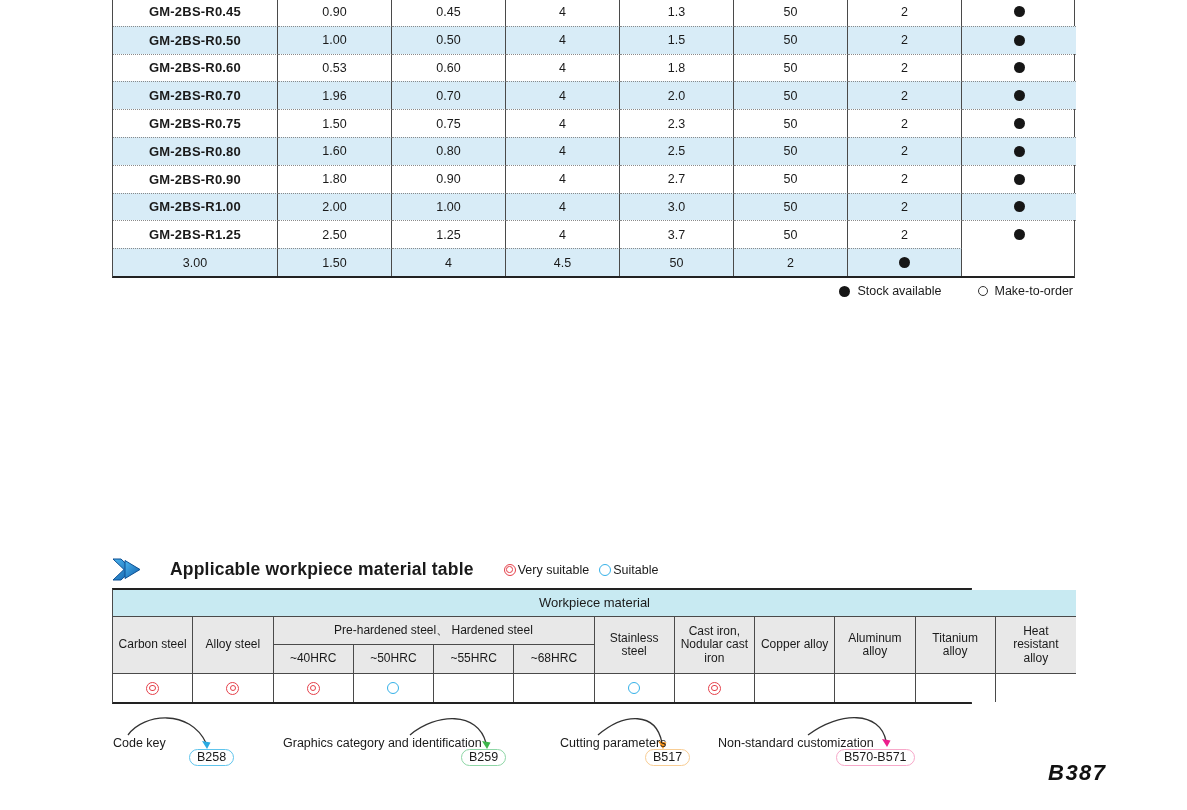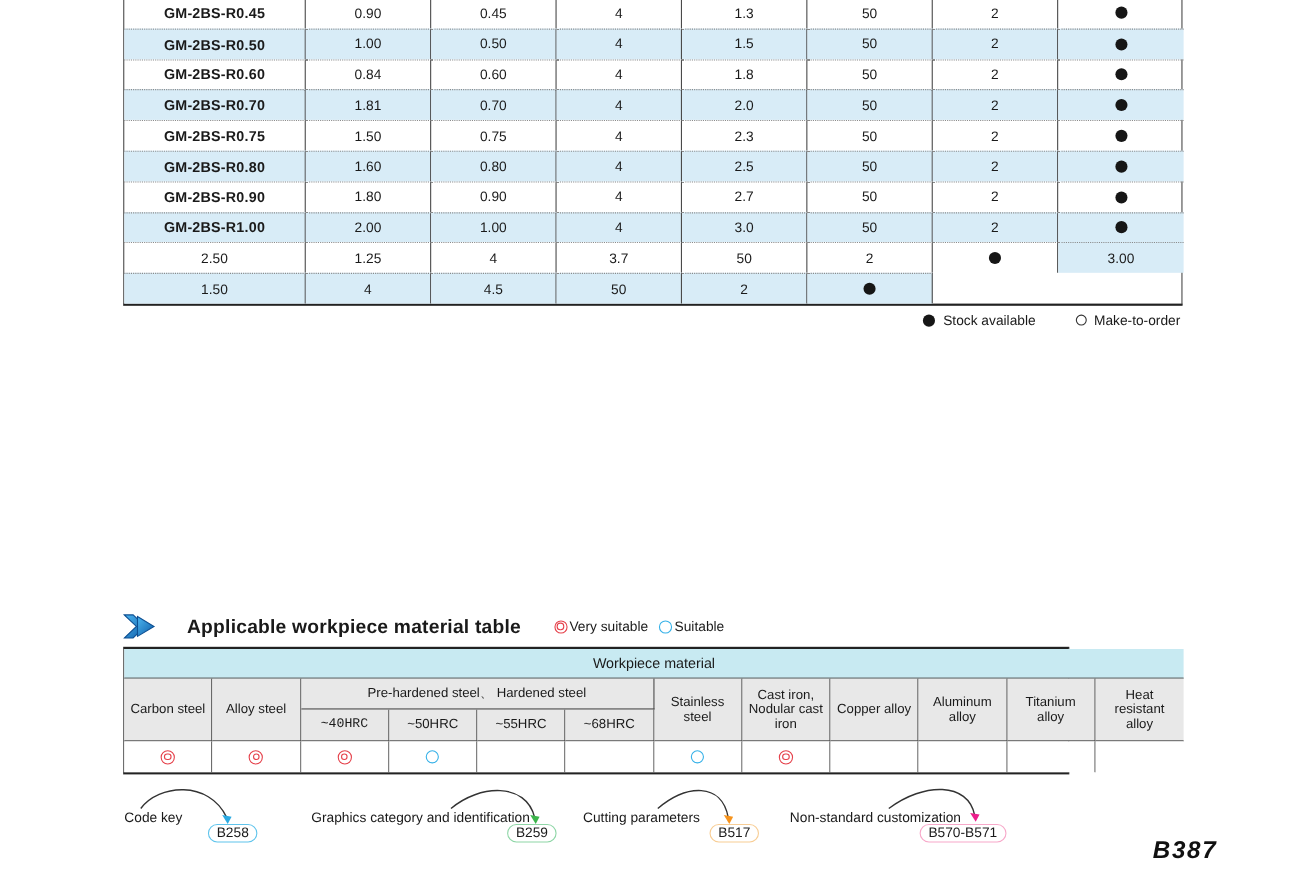--- a/index.html
+++ b/index.html
@@ -84,31 +84,31 @@
       <div class="spec-cell rsep alt">1.00</div>
       <div class="spec-cell rsep alt">0.50</div>
       <div class="spec-cell rsep alt">4</div>
       <div class="spec-cell rsep alt">1.5</div>
       <div class="spec-cell rsep alt">50</div>
       <div class="spec-cell rsep alt">2</div>
       <div class="spec-cell rsep alt">
         <span class="dot-filled"></span>
       </div>
       <div class="spec-cell model rsep">GM-2BS-R0.60</div>
-      <div class="spec-cell rsep">0.84</div>
+      <div class="spec-cell rsep">0.53</div>
       <div class="spec-cell rsep">0.60</div>
       <div class="spec-cell rsep">4</div>
       <div class="spec-cell rsep">1.8</div>
       <div class="spec-cell rsep">50</div>
       <div class="spec-cell rsep">2</div>
       <div class="spec-cell rsep">
         <span class="dot-filled"></span>
       </div>
       <div class="spec-cell model rsep alt">GM-2BS-R0.70</div>
-      <div class="spec-cell rsep alt">1.81</div>
+      <div class="spec-cell rsep alt">1.96</div>
       <div class="spec-cell rsep alt">0.70</div>
       <div class="spec-cell rsep alt">4</div>
       <div class="spec-cell rsep alt">2.0</div>
       <div class="spec-cell rsep alt">50</div>
       <div class="spec-cell rsep alt">2</div>
       <div class="spec-cell rsep alt">
         <span class="dot-filled"></span>
       </div>
       <div class="spec-cell model rsep">GM-2BS-R0.75</div>
       <div class="spec-cell rsep">1.50</div>
@@ -143,20 +143,21 @@
       <div class="spec-cell model rsep alt">GM-2BS-R1.00</div>
       <div class="spec-cell rsep alt">2.00</div>
       <div class="spec-cell rsep alt">1.00</div>
       <div class="spec-cell rsep alt">4</div>
       <div class="spec-cell rsep alt">3.0</div>
       <div class="spec-cell rsep alt">50</div>
       <div class="spec-cell rsep alt">2</div>
       <div class="spec-cell rsep alt">
         <span class="dot-filled"></span>
       </div>
+      <div class="spec-cell model rsep">GM-2BS-R1.25</div>
       <div class="spec-cell rsep">2.50</div>
       <div class="spec-cell rsep">1.25</div>
       <div class="spec-cell rsep">4</div>
       <div class="spec-cell rsep">3.7</div>
       <div class="spec-cell rsep">50</div>
       <div class="spec-cell rsep">2</div>
       <div class="spec-cell rsep">
         <span class="dot-filled"></span>
       </div>
       <div class="spec-cell rsep alt">3.00</div>
@@ -202,21 +203,21 @@
         <span class="sym-ok"></span>
         <span>Suitable</span>
       </span>
     </span>
   </div>
 
   <div class="mat-table" id="mat-table">
       <div class="mat-cell mat-title" style="grid-area: 1 / 1 / 2 / 13;">Workpiece material</div>
       <div class="mat-cell mat-head" style="grid-area: 2 / 1 / 4 / 2;">Carbon steel</div>
       <div class="mat-cell mat-head" style="grid-area: 2 / 2 / 4 / 3;">Alloy steel</div>
-      <div class="mat-cell mat-head" style="grid-area: 3 / 3 / 4 / 4; font-family: Liberation Mono, monospace;">~40HRC</div>
+      <div class="mat-cell mat-head" style="grid-area: 3 / 3 / 4 / 4;">~40HRC</div>
       <div class="mat-cell mat-head" style="grid-area: 3 / 4 / 4 / 5;">~50HRC</div>
       <div class="mat-cell mat-head" style="grid-area: 3 / 5 / 4 / 6;">~55HRC</div>
       <div class="mat-cell mat-head" style="grid-area: 3 / 6 / 4 / 7;">~68HRC</div>
       <div class="mat-cell mat-head" style="grid-area: 2 / 7 / 4 / 8;">Stainless steel</div>
       <div class="mat-cell mat-head" style="grid-area: 2 / 8 / 4 / 9;">Cast iron, Nodular cast iron</div>
       <div class="mat-cell mat-head" style="grid-area: 2 / 9 / 4 / 10;">Copper alloy</div>
       <div class="mat-cell mat-head" style="grid-area: 2 / 10 / 4 / 11;">Aluminum alloy</div>
       <div class="mat-cell mat-head" style="grid-area: 2 / 11 / 4 / 12;">Titanium alloy</div>
       <div class="mat-cell mat-head last-col" style="grid-area: 2 / 12 / 4 / 13;">Heat resistant alloy</div>
       <div class="mat-cell mat-head" style="grid-area: 2 / 3 / 3 / 7;">Pre-hardened steel、 Hardened steel</div>
@@ -254,20 +255,20 @@
       <path d="M498,30 C524,8 556,6 562,38" fill="none" stroke="#333" stroke-width="1.3"></path>
       <polygon points="558,36 566.5,37.5 563,44" fill="#f7941d"></polygon>
       <path d="M708,30 C740,6 780,6 786,36" fill="none" stroke="#333" stroke-width="1.3"></path>
       <polygon points="782,34 790.5,35.5 787,42" fill="#ec1e8c"></polygon>
     </svg>
   <div id="footer-links">
       <span class="flabel" style="left: 113px;">Code key</span>
       <span class="fbadge" style="left: 189px; border-color: rgb(95, 196, 236);">B258</span>
       <span class="flabel" style="left: 248px; margin-left: 35px;">Graphics category and identification</span>
       <span class="fbadge" style="left: 461px; border-color: rgb(142, 214, 166);">B259</span>
-      <span class="flabel" style="left: 530px; text-align: right;">Cutting parameters</span>
+      <span class="flabel" style="left: 560px; text-align: right;">Cutting parameters</span>
       <span class="fbadge" style="left: 645px; border-color: rgb(248, 205, 148);">B517</span>
       <span class="flabel" style="left: 718px;">Non-standard customization</span>
       <span class="fbadge" style="left: 836px; border-color: rgb(247, 168, 201);">B570-B571</span>
     </div>
 
   <div class="page-num">B387</div>
 </div>
 
 </body></html>

